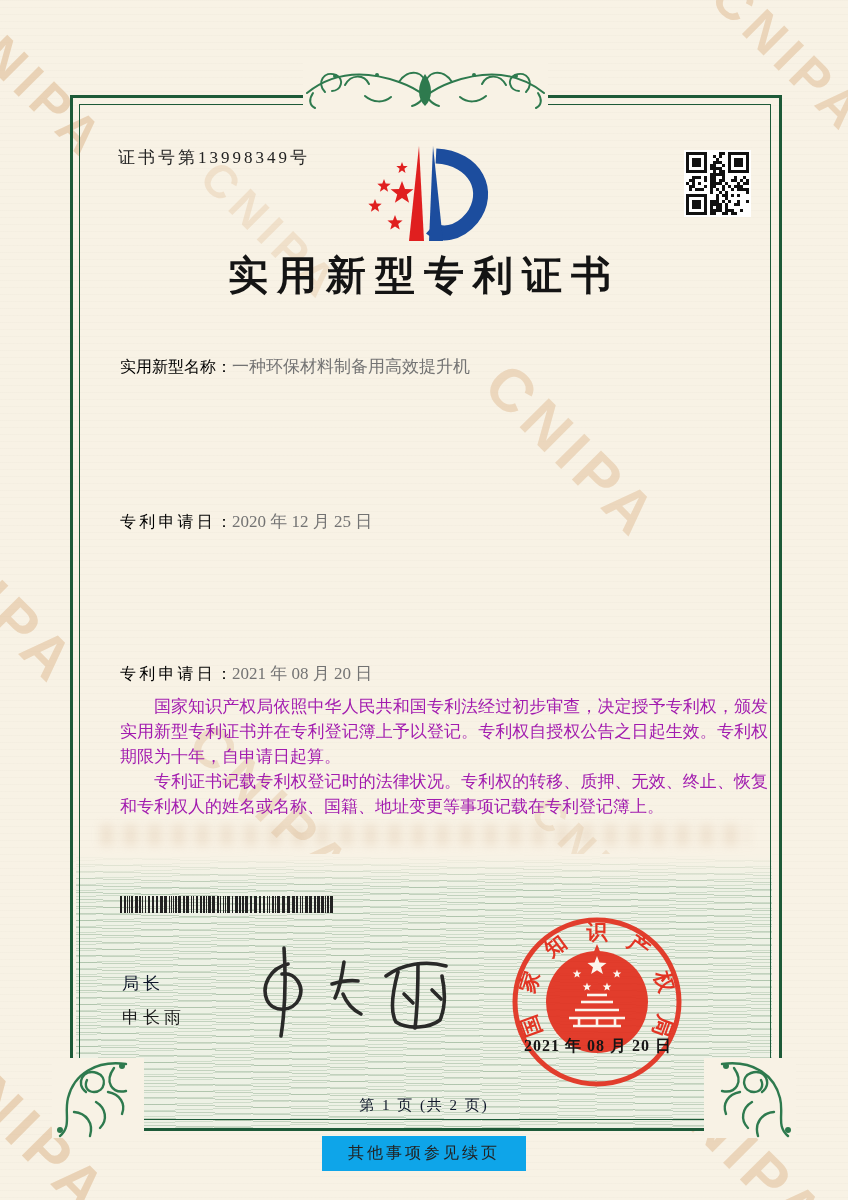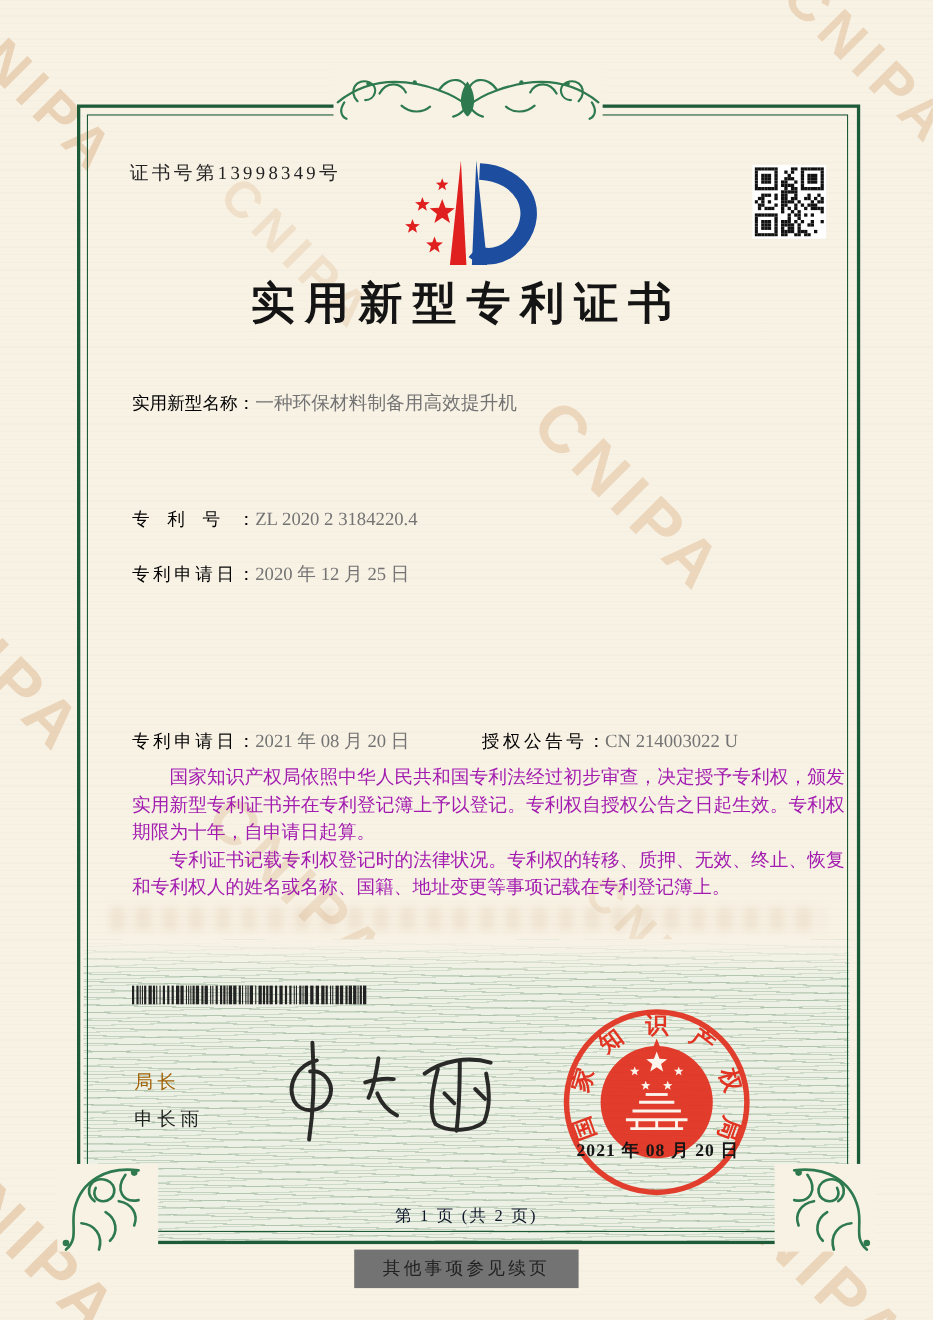--- a/index.html
+++ b/index.html
@@ -44,28 +44,28 @@
   .title{position:absolute;left:0;top:248px;width:100%;text-align:center;
     font-size:40px;font-weight:700;letter-spacing:9px;color:#141414;}
   .row{position:absolute;left:120px;width:660px;font-size:17px;line-height:24px;white-space:nowrap;}
   .flabel{display:inline-block;width:112px;font-size:16px;text-align:justify;text-align-last:justify;vertical-align:baseline;color:#000000;}
   .fvalue{color:#737373;}
   .pair2{position:absolute;left:318px;top:0;}
   .paras{position:absolute;left:120px;top:694px;width:648px;font-size:17px;line-height:25px;text-align:justify;color:#a21caf;}
   .paras p{margin:0;text-indent:2em;}
   .barcode{position:absolute;left:120px;top:896px;height:17px;display:flex;align-items:stretch;}
   .barcode div{background:#222;}
-  .sigblock{position:absolute;left:122px;top:972px;font-size:17px;letter-spacing:4px;color:#a16207;}
+  .sigblock{position:absolute;left:122px;top:972px;font-size:17px;letter-spacing:4px;color:#0f172a;}
   .signame{position:absolute;left:122px;top:1006px;font-size:17px;letter-spacing:4px;color:#1d1d1d;}
   .handsig{position:absolute;left:240px;top:936px;}
   .seal{position:absolute;left:509px;top:914px;z-index:4;}
   .sealdate{position:absolute;left:512px;top:1036px;width:172px;text-align:center;z-index:5;
     font-size:16px;letter-spacing:1px;color:#161616;font-weight:600;}
   .pagefoot{position:absolute;left:0;top:1096px;width:100%;text-align:center;font-size:15px;letter-spacing:2px;color:#0f172a;z-index:3;}
-  .note{position:absolute;left:50%;top:1136px;transform:translateX(-50%);background:#737373;
+  .note{position:absolute;left:50%;top:1136px;transform:translateX(-50%);background:#0ea5e9;
     padding:7px 26px;font-size:16px;letter-spacing:3px;color:#222;z-index:3;}
   .ornament{position:absolute;z-index:4;}
   .orn-br{transform:scaleX(-1);}
 </style>
 </head>
 <body>
 
 <div class="wm" style="left:-18px;top:-8px;font-size:52px;opacity:.50;">CNIPA</div>
 <div class="wm" style="left:742px;top:-34px;font-size:52px;opacity:.45;">CNIPA</div>
 <div class="wm" style="left:228px;top:150px;font-size:46px;opacity:.28;">CNIPA</div>
@@ -375,32 +375,26 @@
       <rect x="12" y="60" width="3" height="3" fill="#111"></rect>
       <rect x="15" y="60" width="3" height="3" fill="#111"></rect>
       <rect x="18" y="60" width="3" height="3" fill="#111"></rect>
     </svg>
 
   <div class="title">实用新型专利证书</div>
 
   <div class="row" style="top:355px">
     <span class="flabel">实用新型名称：</span><span class="fvalue">一种环保材料制备用高效提升机</span>
   </div>
-  <div class="row" style="top:460px">
-    <span class="flabel">专利号：</span><span class="fvalue">ZL 2020 2 3184220.4</span>
-  </div>
   <div class="row" style="top:510px">
     <span class="flabel">专利申请日：</span><span class="fvalue">2020 年 12 月 25 日</span>
   </div>
 
   <div class="row" style="top:662px">
     <span class="flabel">专利申请日：</span><span class="fvalue">2021 年 08 月 20 日</span>
-    <span class="pair2">
-      <span class="flabel">授权公告号：</span><span class="fvalue">CN 214003022 U</span>
-    </span>
   </div>
 
   <div class="paras">
     <p>国家知识产权局依照中华人民共和国专利法经过初步审查，决定授予专利权，颁发实用新型专利证书并在专利登记簿上予以登记。专利权自授权公告之日起生效。专利权期限为十年，自申请日起算。</p>
     <p>专利证书记载专利权登记时的法律状况。专利权的转移、质押、无效、终止、恢复和专利权人的姓名或名称、国籍、地址变更等事项记载在专利登记簿上。</p>
   </div>
 
   <div class="barcode" id="barcode">
       <div style="width: 2px; margin-right: 2px;"></div>
       <div style="width: 2px; margin-right: 1px;"></div>

